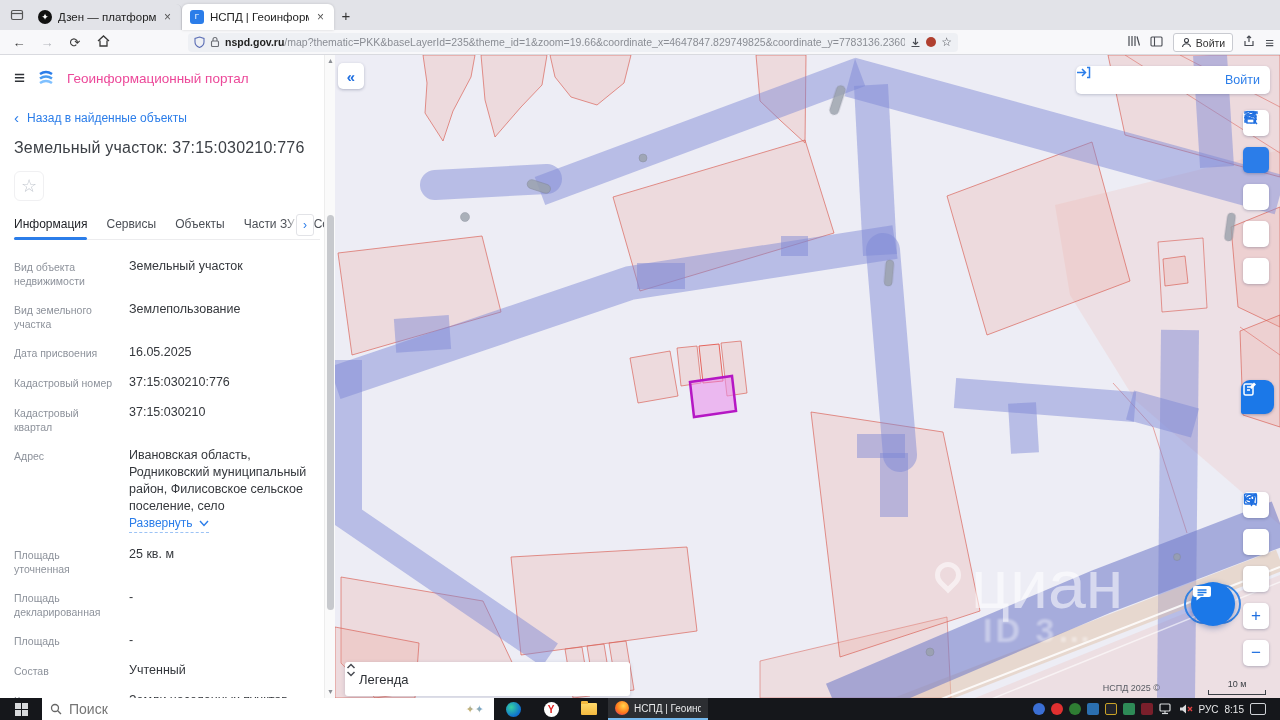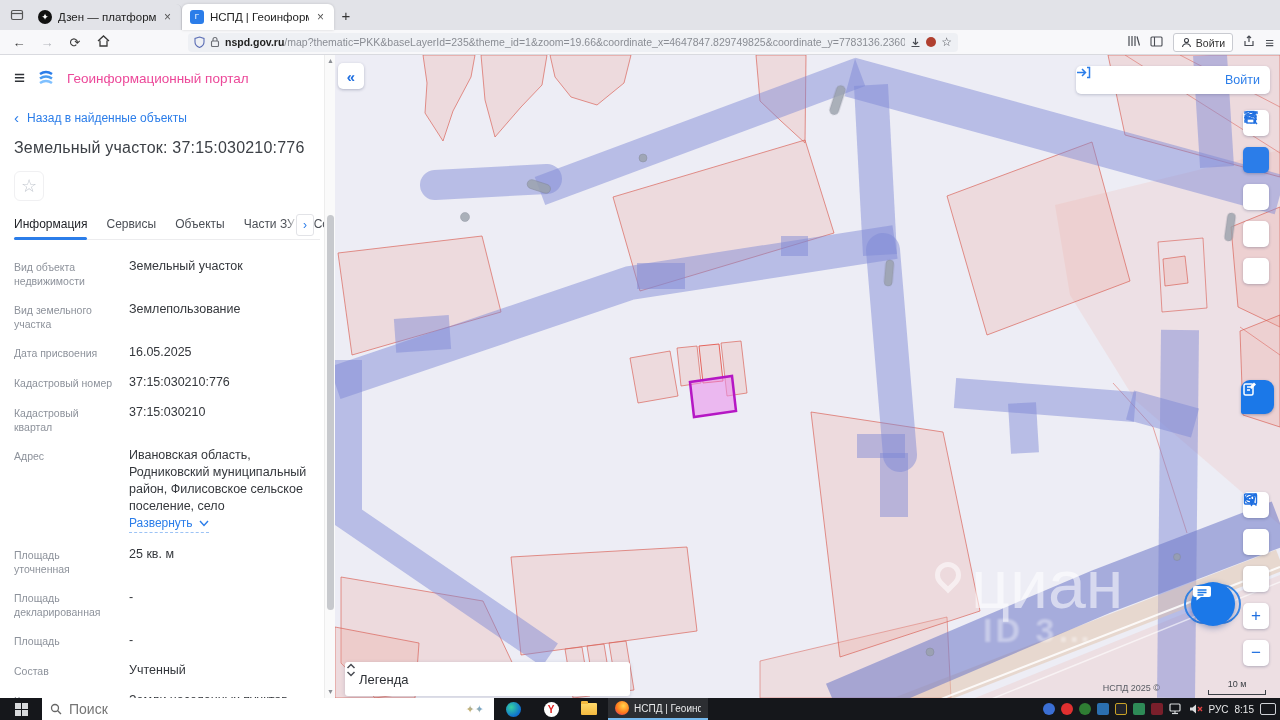--- a/index.html
+++ b/index.html
@@ -92,21 +92,21 @@
   .tsearch input { border:none; outline:none; flex:1; font-size:14px; color:#444; font-family:"Liberation Sans",sans-serif; background:transparent; }
   .spark { font-size:11px; background:linear-gradient(45deg,#f6b73c,#4da3ff); -webkit-background-clip:text; background-clip:text; color:transparent; margin-right:2px; }
   .tbicon { width:38px; height:22px; display:flex; align-items:center; justify-content:center; }
   .edge { width:15px; height:15px; border-radius:50%; background:radial-gradient(circle at 35% 35%, #35d2a2, #0e6fd0 70%); }
   .ybro { width:15px; height:15px; border-radius:50%; background:#fff; color:#e02020; font-size:10px; font-weight:bold; text-align:center; line-height:15px; }
   .folder { width:16px; height:12px; background:linear-gradient(#ffd96b,#f4b93f); border-radius:1px; position:relative; }
   .folder::before { content:""; position:absolute; left:0; top:-2px; width:7px; height:3px; background:#f4b93f; border-radius:1px 1px 0 0; }
   .apptile { height:22px; display:flex; align-items:center; gap:5px; padding:0 7px; background:rgba(255,255,255,.10); border-bottom:2px solid #76b9ed; font-size:10px; max-width:100px; }
   .ff { width:14px; height:14px; border-radius:50%; background:radial-gradient(circle at 60% 35%, #ffd54d, #ff7a1a 55%, #d6307a 95%); flex:none; }
   .apptxt { white-space:nowrap; overflow:hidden; }
-  .tray { position:absolute; right:0; top:0; height:22px; display:flex; align-items:center; gap:6px; padding-right:4px; }
+  .tray { position:absolute; right:0; top:0; height:22px; display:flex; align-items:center; gap:6px; padding-right:14px; }
   .tico { width:12px; height:12px; border-radius:2px; }
   .trtxt { font-size:10px; color:#e8e9ea; }
   .notif { width:16px; height:12px; border:1px solid #cfd2d6; border-radius:2px; }
 </style>
 </head>
 <body>
 
 <div class="screen">
 
   <div class="tabstrip">

